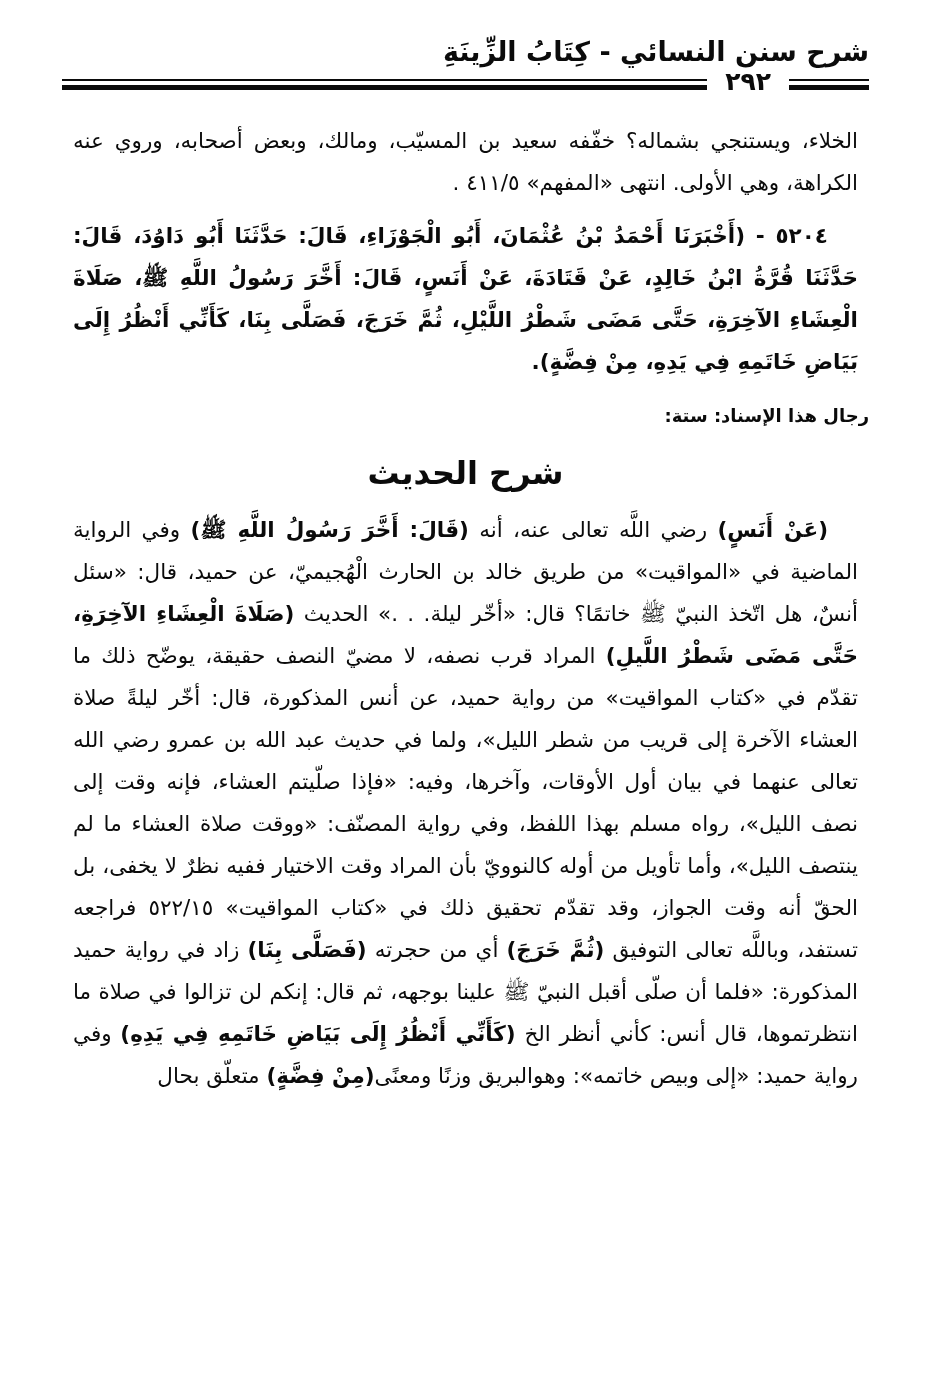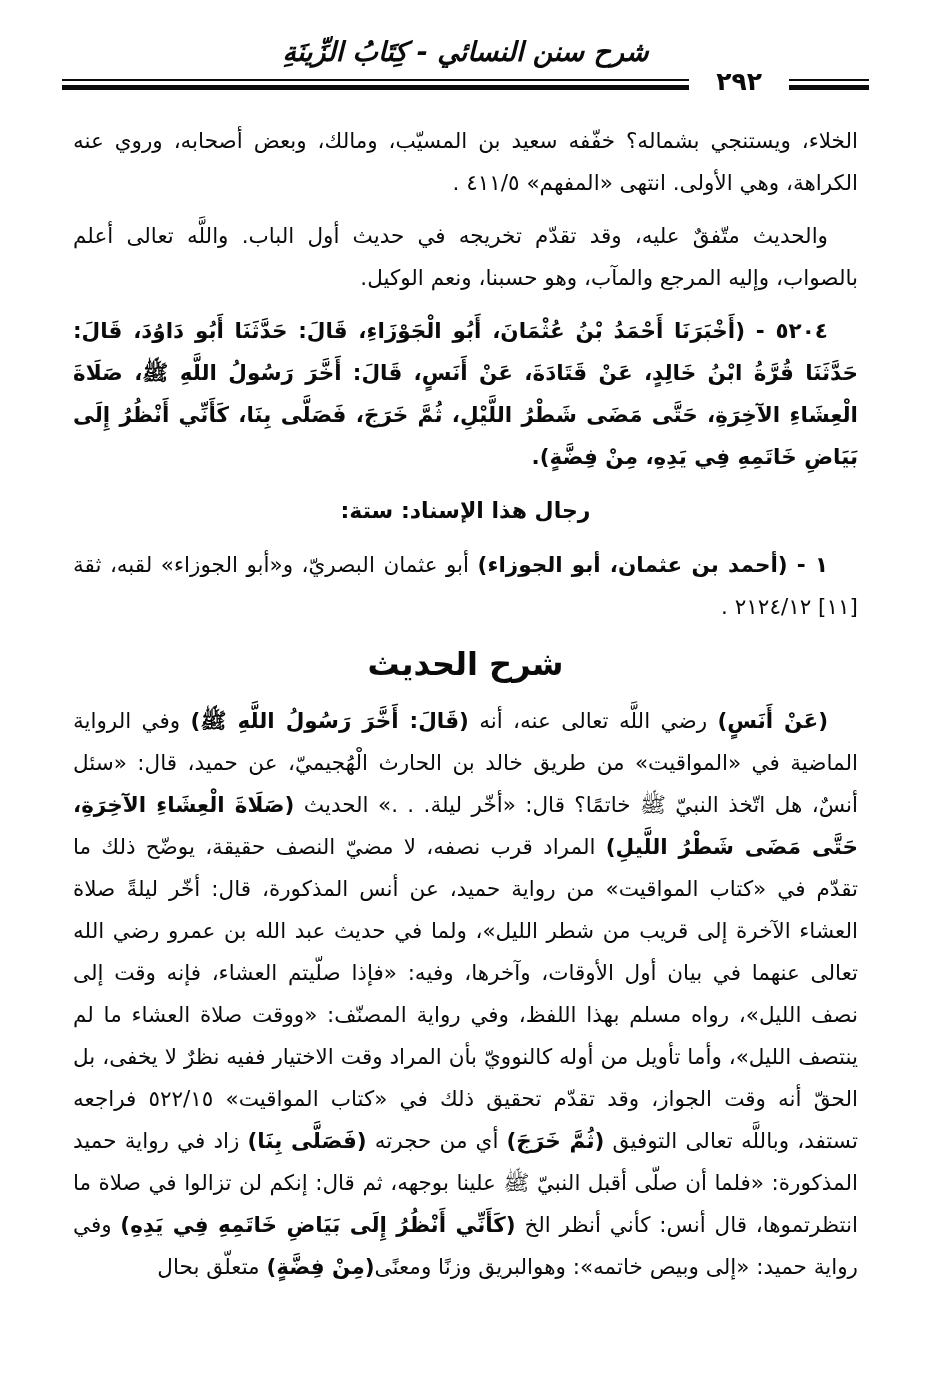--- a/index.html
+++ b/index.html
@@ -16,32 +16,31 @@
     height:1373px;
     direction:rtl;
     padding:34px 62px 0 62px;
     color:#0b0b0b;
     font-family:"DejaVu Sans", sans-serif;
     font-size:21.5px;
     line-height:42px;
   }
   
   .hdr-title{
-    text-align:center;
+    text-align:right;
     font-weight:bold;
     font-size:27px;
     line-height:1.3;
     letter-spacing:0;
-    font-style:italic;
   }
   .rule-row{
     direction:ltr;
     display:flex;
     align-items:center;
-    gap:23px;
+    gap:14px;
     margin-top:0px;
   }
   .drule{
     box-sizing:content-box;
     height:4px;
     border-top:2px solid #0b0b0b;
     border-bottom:5px solid #0b0b0b;
   }
   .drule.long{flex:1;}
   .drule.short{width:80px;}
@@ -54,24 +53,24 @@
   
   main{display:block;margin-top:20px;}
   p{
     margin:11px;
     text-align:justify;
   }
   .ind{text-indent:30px;}
   .hadith{font-weight:bold;}
   .isnad-h{
     margin:0;
-    font-size:22px;
+    font-size:18px;
     font-weight:bold;
     line-height:44px;
-    text-align:center;
+    text-align:right;
   }
   .b{font-weight:bold;}
   .sharh-h{
     margin:10px 0 4px 0;
     text-align:center;
     font-size:32px;
     font-weight:bold;
     line-height:50px;
   }
 </style>
@@ -86,27 +85,25 @@
       <div class="drule long"></div>
       <div class="pagenum">٢٩٢</div>
       <div class="drule short"></div>
     </div>
   </header>
 
   <main>
 
     <p>الخلاء، ويستنجي بشماله؟ خفّفه سعيد بن المسيّب، ومالك، وبعض أصحابه، وروي عنه الكراهة، وهي الأولى. انتهى «المفهم» ٤١١/٥ .</p>
 
-    <p class="ind">والحديث متّفقٌ عليه، وقد تقدّم تخريجه في حديث أول الباب. واللَّه تعالى أعلم بالصواب، وإليه المرجع والمآب، وهو حسبنا، ونعم الوكيل.</p>
 
     <p class="hadith ind">٥٢٠٤ - (أَخْبَرَنَا أَحْمَدُ بْنُ عُثْمَانَ، أَبُو الْجَوْزَاءِ، قَالَ: حَدَّثَنَا أَبُو دَاوُدَ، قَالَ: حَدَّثَنَا قُرَّةُ ابْنُ خَالِدٍ، عَنْ قَتَادَةَ، عَنْ أَنَسٍ، قَالَ: أَخَّرَ رَسُولُ اللَّهِ ﷺ، صَلَاةَ الْعِشَاءِ الآخِرَةِ، حَتَّى مَضَى شَطْرُ اللَّيْلِ، ثُمَّ خَرَجَ، فَصَلَّى بِنَا، كَأَنِّي أَنْظُرُ إِلَى بَيَاضِ خَاتَمِهِ فِي يَدِهِ، مِنْ فِضَّةٍ).</p>
 
     <h3 class="isnad-h">رجال هذا الإسناد: ستة:</h3>
 
-    <p class="ind"><span class="b">١ - (أحمد بن عثمان، أبو الجوزاء)</span><span> أبو عثمان البصريّ، و«أبو الجوزاء» لقبه، ثقة [١١] ٢١٢٤/١٢ .</span></p>
 
 
 
     <h2 class="sharh-h">شرح الحديث</h2>
 
     <p class="ind"><span class="b">(عَنْ أَنَسٍ)</span><span> رضي اللَّه تعالى عنه، أنه </span><span class="b">(قَالَ: أَخَّرَ رَسُولُ اللَّهِ ﷺ)</span><span> وفي الرواية الماضية في «المواقيت» من طريق خالد بن الحارث الْهُجيميّ، عن حميد، قال: «سئل أنسٌ، هل اتّخذ النبيّ ﷺ خاتمًا؟ قال: «أخّر ليلة. . .» الحديث </span><span class="b">(صَلَاةَ الْعِشَاءِ الآخِرَةِ، حَتَّى مَضَى شَطْرُ اللَّيلِ)</span><span> المراد قرب نصفه، لا مضيّ النصف حقيقة، يوضّح ذلك ما تقدّم في «كتاب المواقيت» من رواية حميد، عن أنس المذكورة، قال: أخّر ليلةً صلاة العشاء الآخرة إلى قريب من شطر الليل»، ولما في حديث عبد الله بن عمرو رضي الله تعالى عنهما في بيان أول الأوقات، وآخرها، وفيه: «فإذا صلّيتم العشاء، فإنه وقت إلى نصف الليل»، رواه مسلم بهذا اللفظ، وفي رواية المصنّف: «ووقت صلاة العشاء ما لم ينتصف الليل»، وأما تأويل من أوله كالنوويّ بأن المراد وقت الاختيار ففيه نظرٌ لا يخفى، بل الحقّ أنه وقت الجواز، وقد تقدّم تحقيق ذلك في «كتاب المواقيت» ٥٢٢/١٥ فراجعه تستفد، وباللَّه تعالى التوفيق </span><span class="b">(ثُمَّ خَرَجَ)</span><span> أي من حجرته </span><span class="b">(فَصَلَّى بِنَا)</span><span> زاد في رواية حميد المذكورة: «فلما أن صلّى أقبل النبيّ ﷺ علينا بوجهه، ثم قال: إنكم لن تزالوا في صلاة ما انتظرتموها، قال أنس: كأني أنظر الخ </span><span class="b">(كَأَنِّي أَنْظُرُ إِلَى بَيَاضِ خَاتَمِهِ فِي يَدِهِ)</span><span> وفي رواية حميد: «إلى وبيص خاتمه»: وهوالبريق وزنًا ومعنًى</span><span class="b">(مِنْ فِضَّةٍ)</span><span> متعلّق بحال</span></p>
 
   </main>
 </div>
 

